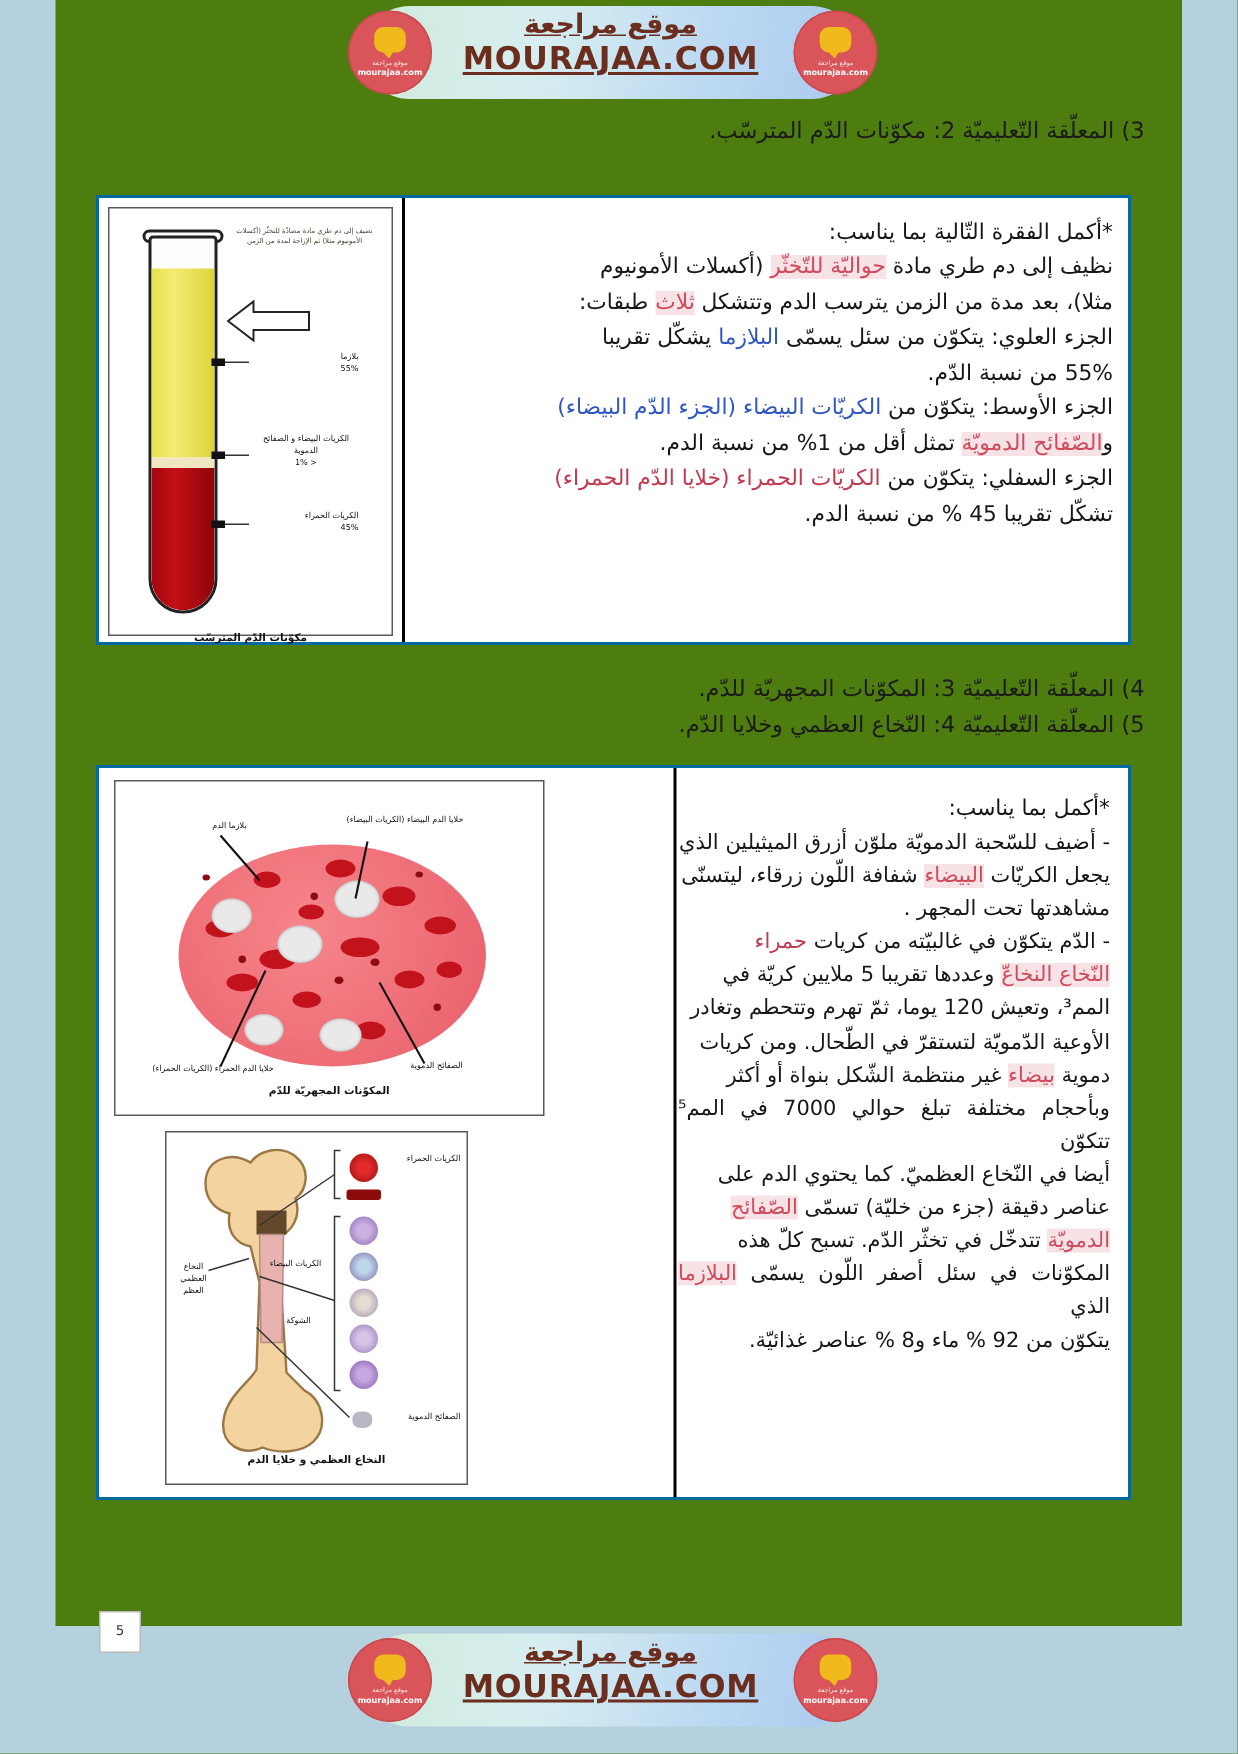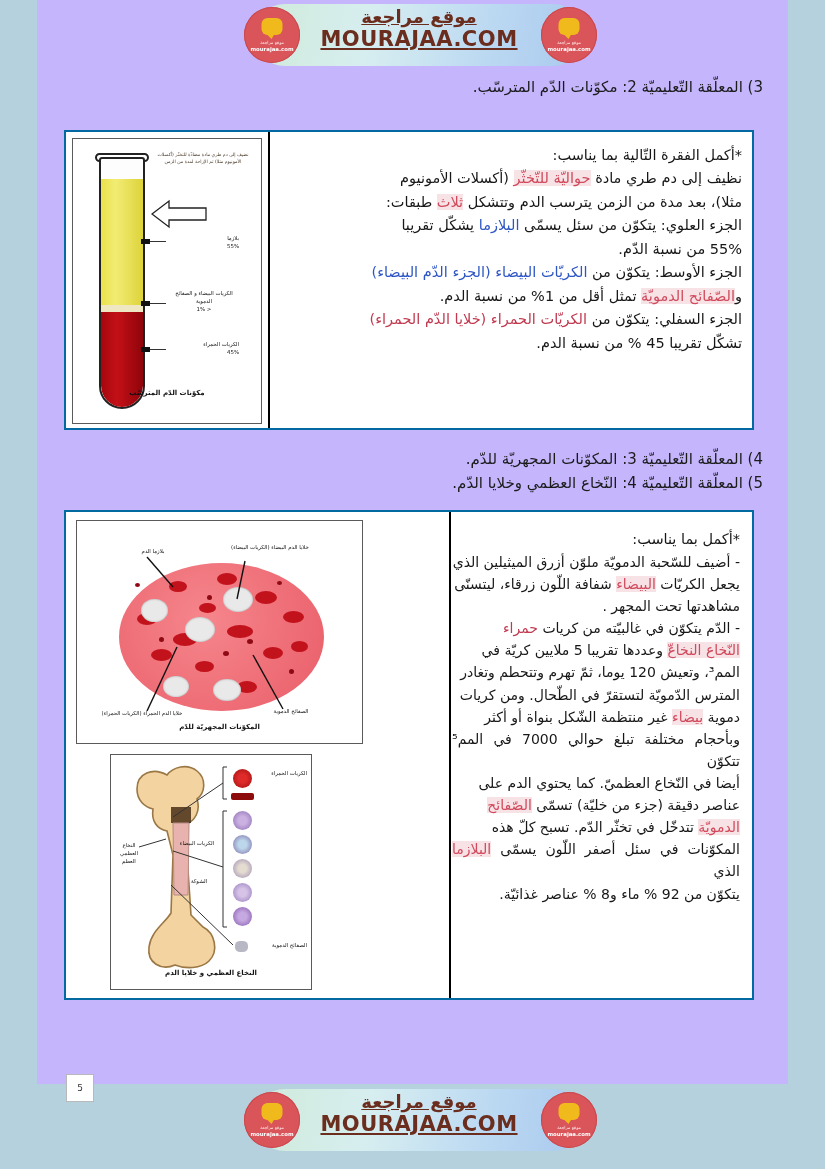--- a/index.html
+++ b/index.html
@@ -4,24 +4,24 @@
 <style>
   html,body{margin:0;padding:0;}
   body{
     width:825px;height:1169px;
     background:#b4d1dd;
     font-family:"DejaVu Sans","Liberation Sans",sans-serif;
     overflow:hidden;position:relative;
   }
   .page{
     position:absolute;left:37px;top:0;width:751px;height:1084px;
-    background:#c4b5fd;
+    background:#4d7c0f;
   }
   
-  .banner{position:absolute;left:16px;width:806px;height:70px;z-index:40;}
+  .banner{position:absolute;left:4px;width:806px;height:70px;z-index:40;}
   .banner-top{top:0;}
   .banner-bottom{top:1085px;}
   .pill{
     position:absolute;left:50%;transform:translateX(-50%);
     top:4px;width:330px;height:62px;border-radius:34px;
     background:linear-gradient(100deg,#cfead9 0%,#d7eef0 35%,#bcd9f2 70%,#a9c9ee 100%);
   }
   .pill-text{
     position:absolute;left:0;right:0;top:6px;text-align:center;
     color:#6b2d1d;font-weight:bold;line-height:1.18;
@@ -178,21 +178,21 @@
         <span>&lt; 1%</span>
       </div>
 
       <div class="tick" style="left:68px;top:208px;"></div>
       <div class="dash" style="left:77px;top:210px;width:16px;"></div>
       <div class="flabel" style="left:96px;top:201px;width:70px;text-align:right;">
         <span>الكريات الحمراء</span><br>
         <span>45%</span>
       </div>
 
-      <div class="fcap" style="top:250px;">مكوّنات الدّم المترسّب</div>
+      <div class="fcap" style="top:282px;">مكوّنات الدّم المترسّب</div>
     </div>
   </div>
 
   <div class="heading" style="right:25px;top:450px;">
     <span>4) المعلّقة التّعليميّة 3: المكوّنات المجهريّة للدّم.</span>
   </div>
   <div class="heading" style="right:25px;top:474px;">
     <span>5) المعلّقة التّعليميّة 4: النّخاع العظمي وخلايا الدّم.</span>
   </div>
 
@@ -202,21 +202,21 @@
 
     <div class="txtcol" style="right:12px;top:16px;width:288px;font-size:14px;line-height:1.58;">
       <p class="star">*أكمل بما يناسب:</p>
       <div id="box2-lines">
           <p><span>- أضيف للسّحبة الدمويّة ملوّن أزرق الميثيلين الذي</span></p>
           <p><span>يجعل الكريّات </span><span class="hl-red">البيضاء</span><span> شفافة اللّون زرقاء، ليتسنّى</span></p>
           <p><span>مشاهدتها تحت المجهر .</span></p>
           <p><span>- الدّم يتكوّن في غالبيّته من كريات </span><span class="red-plain">حمراء</span></p>
           <p><span class="hl-red">النّخاع النخاعّ</span><span> وعددها تقريبا 5 ملايين كريّة في</span></p>
           <p><span>المم³، وتعيش 120 يوما، ثمّ تهرم وتتحطم وتغادر</span></p>
-          <p><span>المترس الدّمويّة لتستقرّ في الطّحال. ومن كريات</span></p>
+          <p><span>الأوعية الدّمويّة لتستقرّ في الطّحال. ومن كريات</span></p>
           <p><span>دموية </span><span class="hl-red">بيضاء</span><span> غير منتظمة الشّكل بنواة أو أكثر</span></p>
           <p><span>وبأحجام مختلفة تبلغ حوالي 7000 في المم⁵ تتكوّن</span></p>
           <p><span>أيضا في النّخاع العظميّ. كما يحتوي الدم على</span></p>
           <p><span>عناصر دقيقة (جزء من خليّة) تسمّى </span><span class="hl-red">الصّفائح</span></p>
           <p><span class="hl-red">الدمويّة</span><span> تتدخّل في تخثّر الدّم. تسبح كلّ هذه</span></p>
           <p><span>المكوّنات في سئل أصفر اللّون يسمّى </span><span class="hl-red">البلازما</span><span> الذي</span></p>
           <p><span>يتكوّن من 92 % ماء و8 % عناصر غذائيّة.</span></p>
         </div>
     </div>
 

